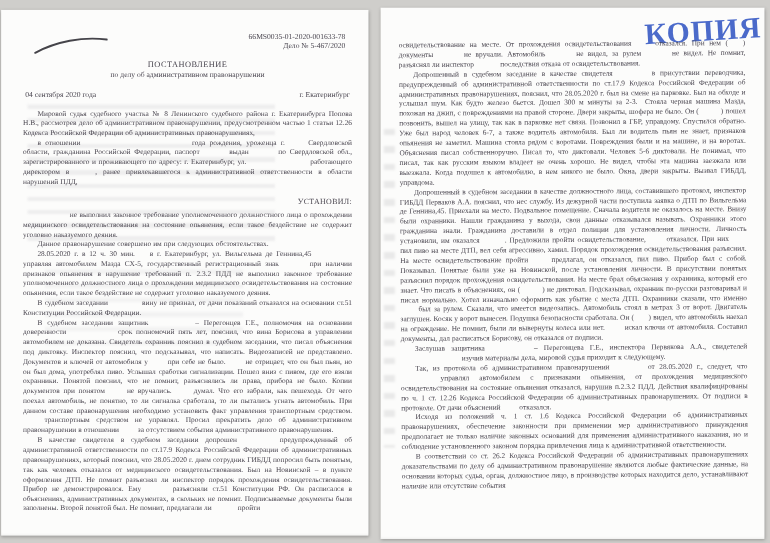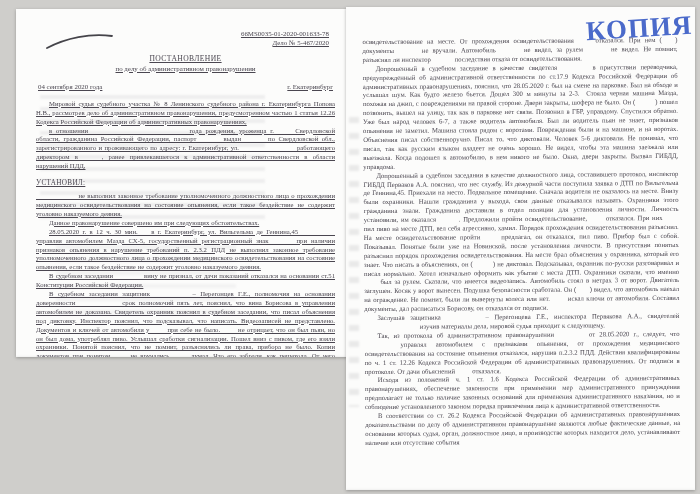--- a/index.html
+++ b/index.html
@@ -7,30 +7,30 @@
     width:700px;height:494px;overflow:hidden;position:relative;
     background:#cfcecb;
     font-family:"Liberation Serif", serif;
     color:#4a4650;
   }
   .scan{position:absolute;inset:0;}
   .page{
     position:absolute;background:#fcfcfb;overflow:hidden;
     box-shadow:0 1px 3px rgba(60,60,60,.38), inset 0 -2px 3px -2px rgba(0,0,0,.10);
   }
-  .page-left{left:16px;top:9px;width:334px;height:348px;text-decoration:underline;}
+  .page-left{left:1px;top:9px;width:334px;height:478px;}
   .page-right{left:346px;top:7px;width:349px;height:483px;}
   .inner{position:relative;height:100%;}
   .page-left .inner{padding:20px 15px 0 20px;}
   .page-right .inner{padding:30px 16px 0 18px;transform:rotate(-0.4deg);}
   .case-block{text-align:right;font-size:6.9px;line-height:9.4px;margin:0 6px 6px 0;}
   .doc-title{text-align:center;font-size:7.6px;letter-spacing:.4px;line-height:10px;}
   .doc-subtitle{text-align:center;font-size:6.9px;line-height:9px;margin-bottom:8px;}
   .date-row{display:flex;justify-content:space-between;font-size:6.9px;margin:10px 2px 10px 2px;}
-  .heading-center{text-align:left;font-size:7.2px;letter-spacing:.3px;margin:8px 0 5px 0;}
+  .heading-center{text-align:right;font-size:7.2px;letter-spacing:.3px;margin:8px 0 5px 0;}
   .para{
     margin:0;text-align:justify;
     font-size:6.7px;line-height:8.9px;text-indent:13px;
     word-spacing:.2px;
   }
   .para.no-indent{text-indent:0;}
   .stamp{
     position:absolute;top:6px;right:3px;
     font-size:27px;font-weight:bold;letter-spacing:1px;
     color:#3c5ec6;opacity:.92;

